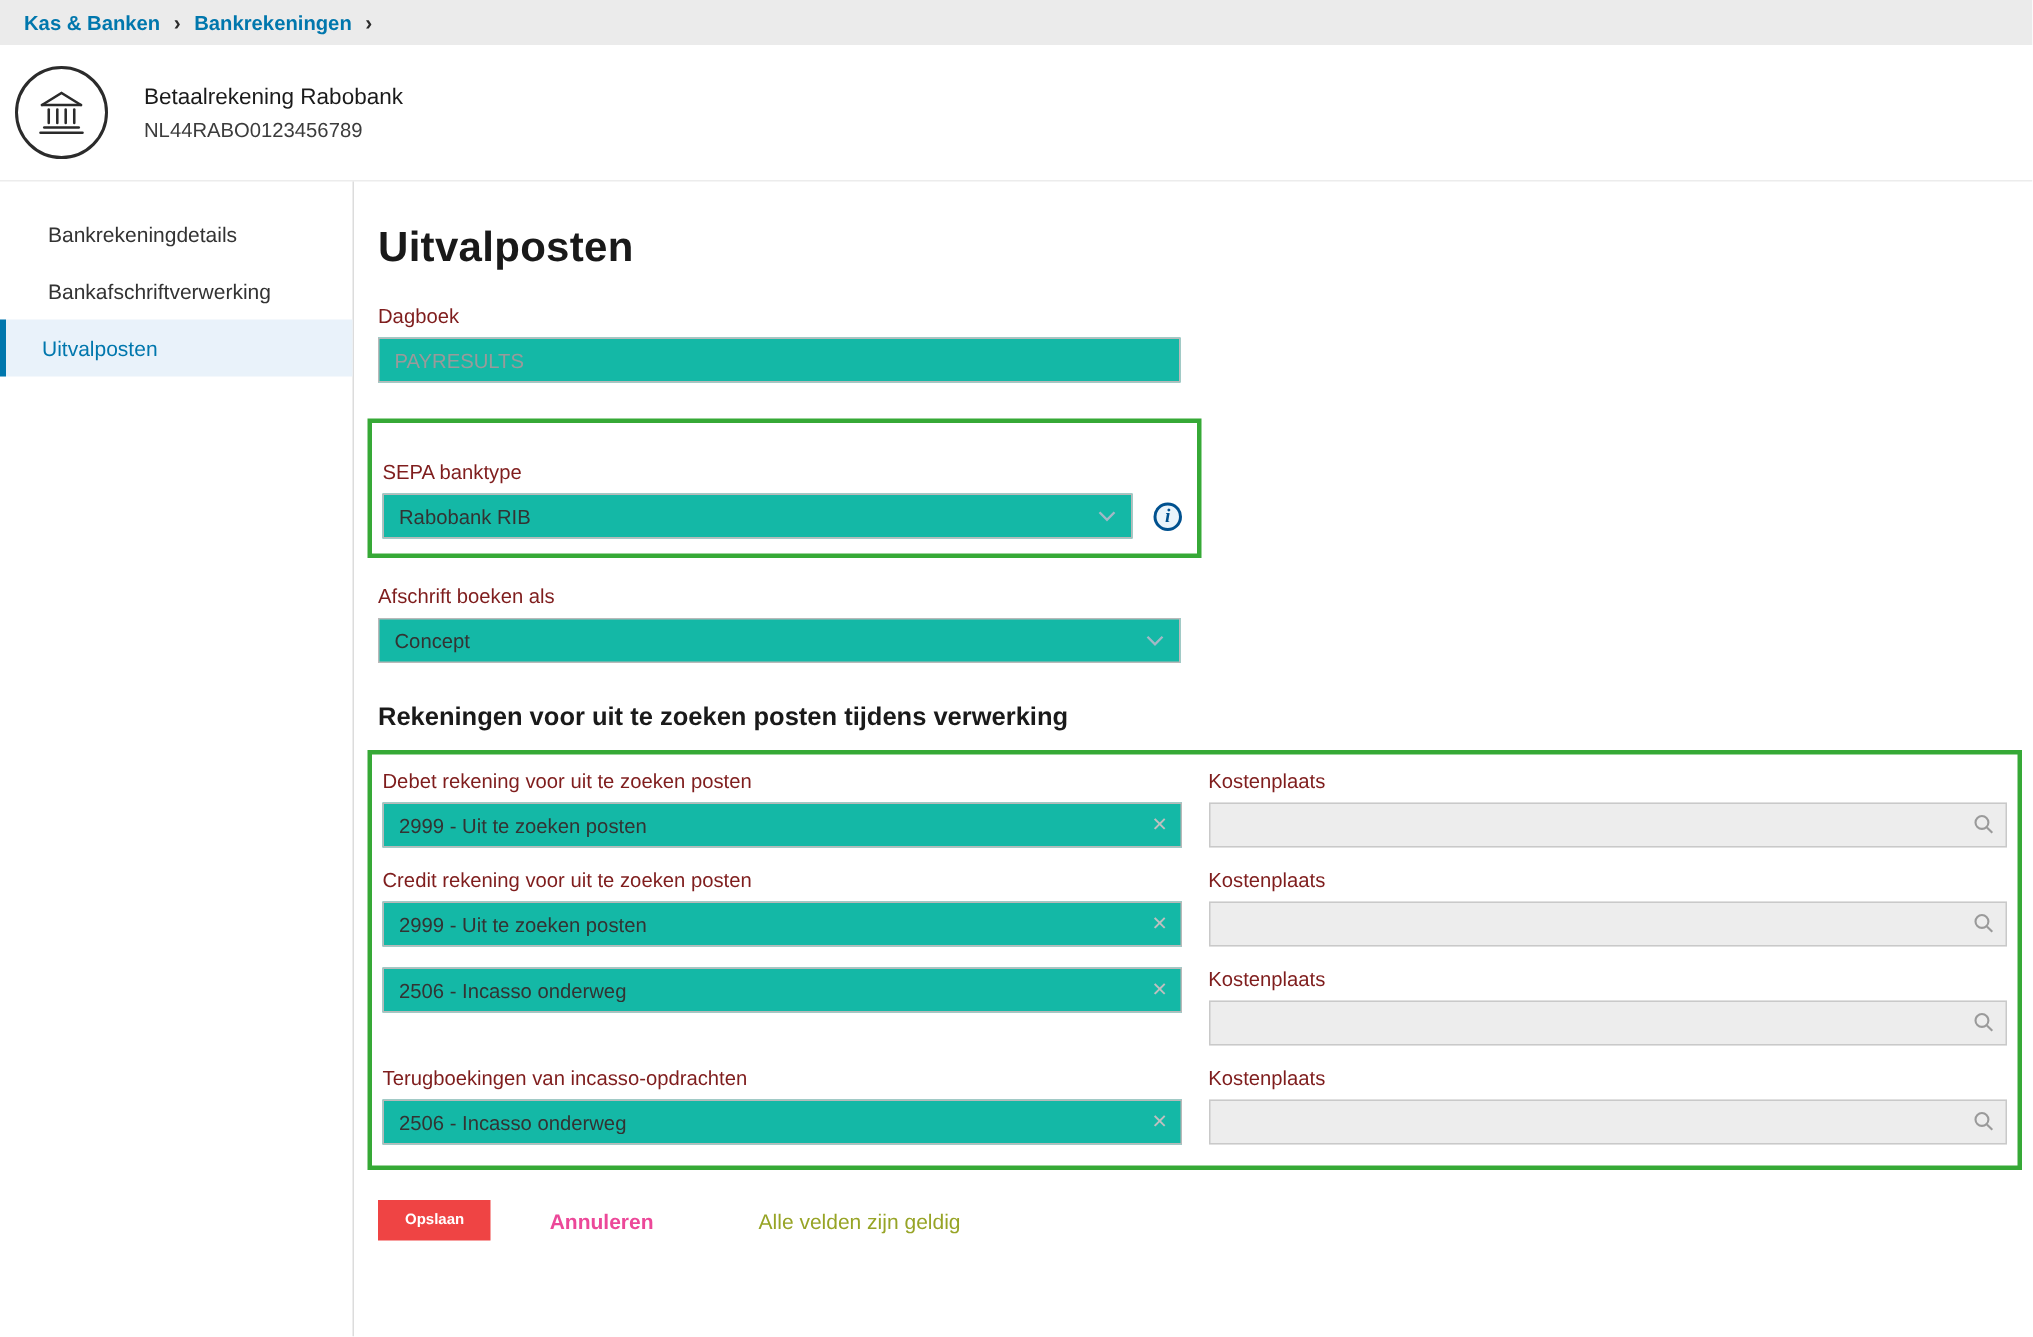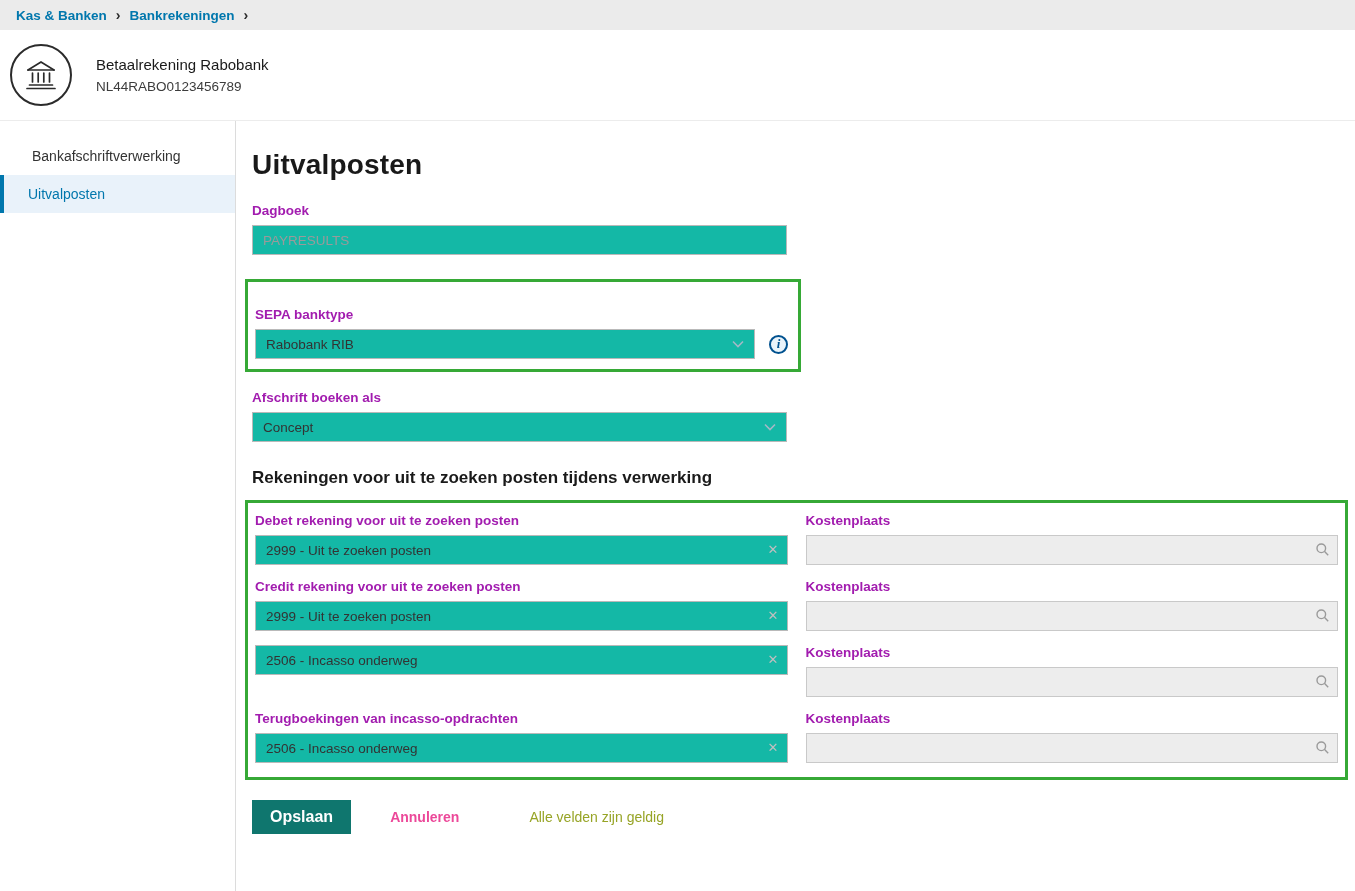--- a/index.html
+++ b/index.html
@@ -58,21 +58,21 @@
     color: #0077ad;
     background: #e9f2fa;
     border-left-color: #0077ad;
     padding-left: 24px;
   }
 
   .main { flex: 1; padding: 28px 0 0 16px; }
   h1 { font-size: 28px; font-weight: 700; color: #191919; margin-bottom: 22px; letter-spacing: .2px; }
 
   .field { width: 535px; margin-bottom: 24px; }
-  .field-label { font-size: 13.5px; font-weight: 700; color: #a21caf; margin-bottom: 7px; }
+  .field-label { font-size: 13.5px; font-weight: 400; color: #7f1d1d; margin-bottom: 7px; }
   .text-input, .select {
     width: 100%;
     height: 30px;
     border: 1px solid #b9b9b9;
     background: #14b8a6;
     padding: 0 10px;
     font-size: 13.5px;
     color: #333;
     font-family: inherit;
   }
@@ -132,25 +132,25 @@
   .text-input.disabled {
     background: #ededed;
     border-color: #c9c9c9;
     color: #888;
   }
   .search-icon { position: absolute; right: 8px; top: 7px; }
 
   
   .form-footer { display: flex; align-items: center; margin-top: 20px; }
   .btn-primary {
-    background: #0f766e;
+    background: #ef4444;
     color: #fff;
     border: none;
     font-family: inherit;
-    font-size: 16px;
+    font-size: 10px;
     font-weight: 700;
     padding: 8px 18px;
     cursor: pointer;
   }
   .link-cancel {
     color: #ec4899;
     font-size: 14px;
     font-weight: 700;
     text-decoration: none;
     margin-left: 39px;
@@ -183,20 +183,21 @@
   </div>
   <div>
     <div class="header-title">Betaalrekening Rabobank</div>
     <div class="header-sub">NL44RABO0123456789</div>
   </div>
 </div>
 
 <div class="content">
 
   <div class="sidebar">
+    <div class="side-item">Bankrekeningdetails</div>
     <div class="side-item">Bankafschriftverwerking</div>
     <div class="side-item active">Uitvalposten</div>
   </div>
 
   <div class="main">
     <h1>Uitvalposten</h1>
 
     <div class="field">
       <div class="field-label">Dagboek</div>
       <input class="text-input" type="text" placeholder="PAYRESULTS" style="">

